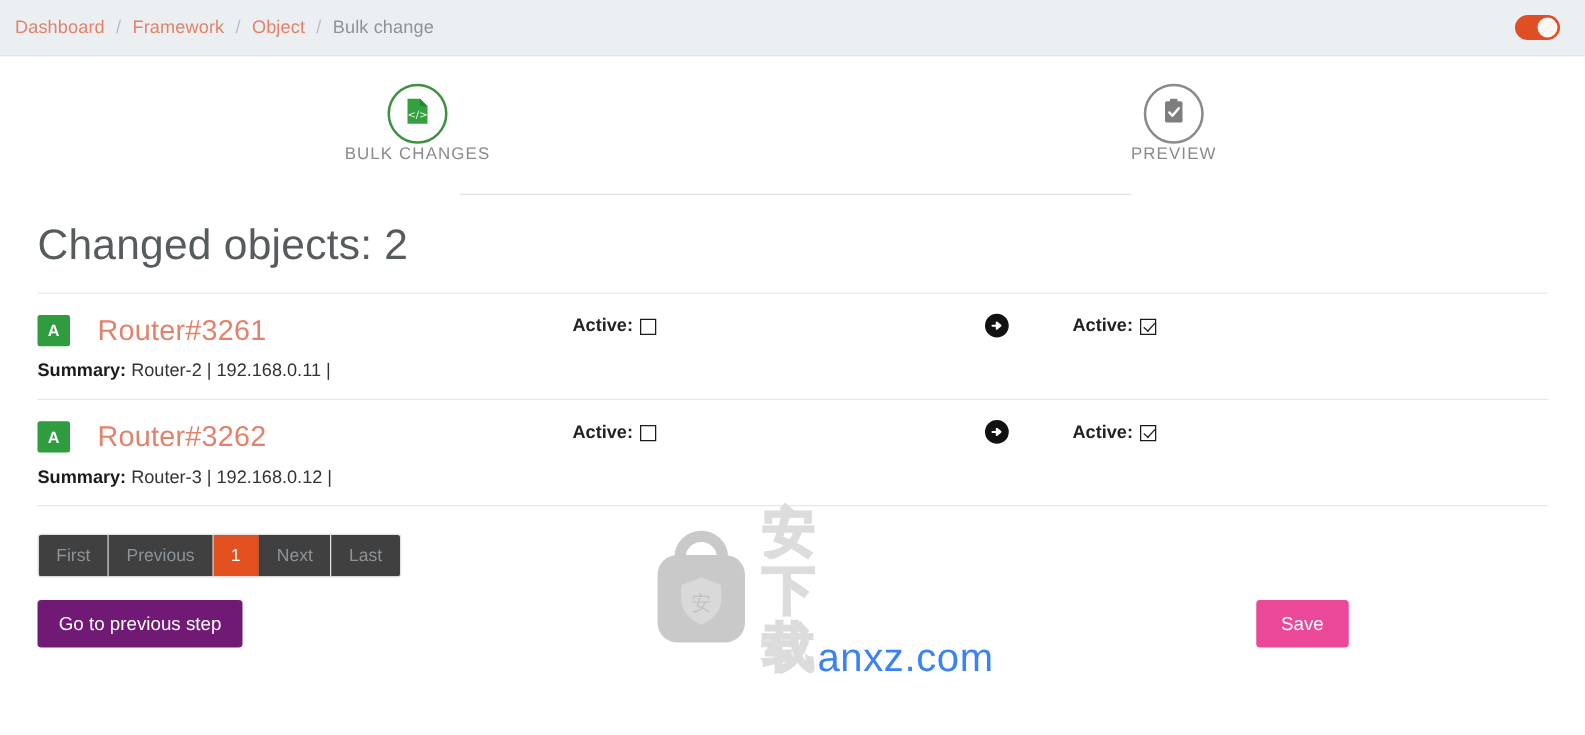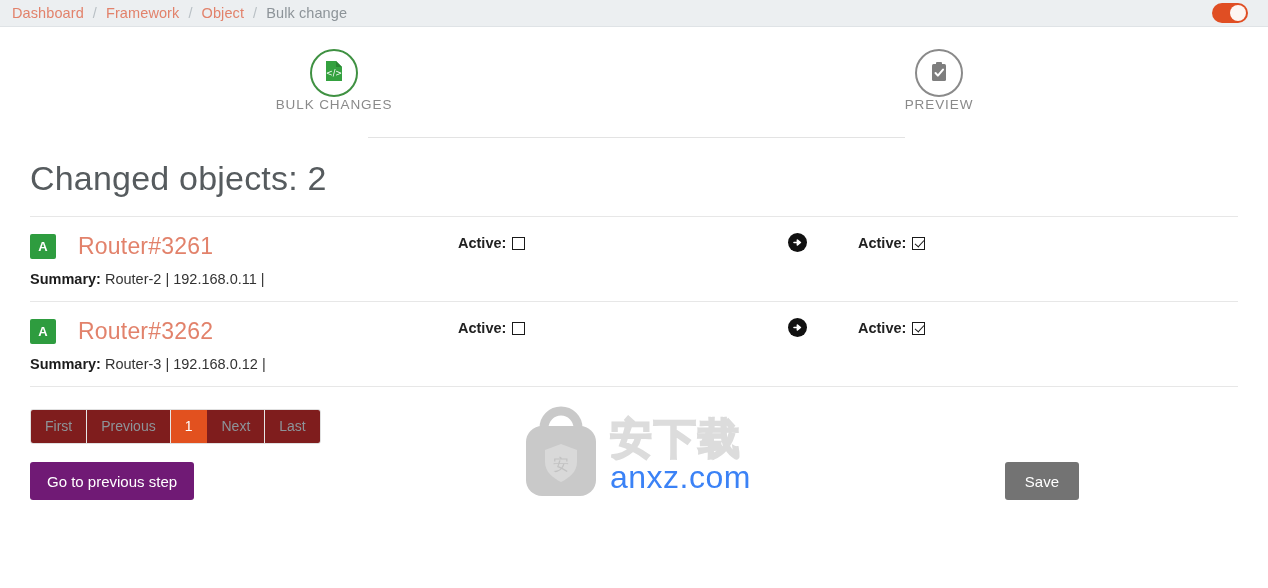--- a/index.html
+++ b/index.html
@@ -8,21 +8,21 @@
     margin: 0; padding: 0;
     width: 1268px; height: 588px;
     background: #ffffff;
     font-family: "Liberation Sans", sans-serif;
     overflow: hidden;
   }
 
   
   .topbar {
     position: relative;
-    height: 27px;
+    height: 45px;
     background: #eceff1;
     border-bottom: 1px solid #dfe3e6;
     display: flex;
     align-items: center;
     padding: 0 20px 0 12px;
   }
   .breadcrumb {
     display: flex;
     align-items: center;
     font-size: 14.5px;
@@ -230,21 +230,21 @@
     background: #fff;
   }
   .page-item {
     padding: 0 14px;
     height: 33px;
     line-height: 33px;
     font-size: 14px;
     color: #8d9499;
     border-right: 1px solid #e6e6e6;
     cursor: pointer;
-    background: #7f1d1d;
+    background: #404040;
     user-select: none;
   }
   .page-item:last-child { border-right: none; }
   .page-item.active {
     background: #e2511f;
     color: #ffffff;
     border-right-color: #e2511f;
   }
 
   
@@ -262,21 +262,21 @@
     font-family: "Liberation Sans", sans-serif;
     height: 38px;
     padding: 0 17px;
   }
   .btn-prev {
     background: #701a75;
     position: absolute;
     left: 0; top: 0;
   }
   .btn-save {
-    background: #737373;
+    background: #ec4899;
     position: absolute;
     right: 27px; top: 0;
     padding: 0 20px;
   }
 
   
   .watermark {
     position: absolute;
     left: 520px;
     top: 240px;
@@ -284,22 +284,22 @@
     height: 110px;
     pointer-events: none;
     opacity: 1;
     z-index: 5;
     display: flex;
     align-items: center;
   }
   .wm-text {
     margin-left: 8px;
     display: flex;
-    flex-direction: column;
-    align-items: flex-start;
+    flex-direction: row;
+    align-items: flex-end;
   }
   .wm-cn {
     font-size: 42px;
     color: #dcdcdc;
     letter-spacing: 2px;
     line-height: 46px;
     font-family: "DejaVu Sans", sans-serif;
     font-weight: bold;
     -webkit-text-stroke: 2px #dcdcdc;
   }

